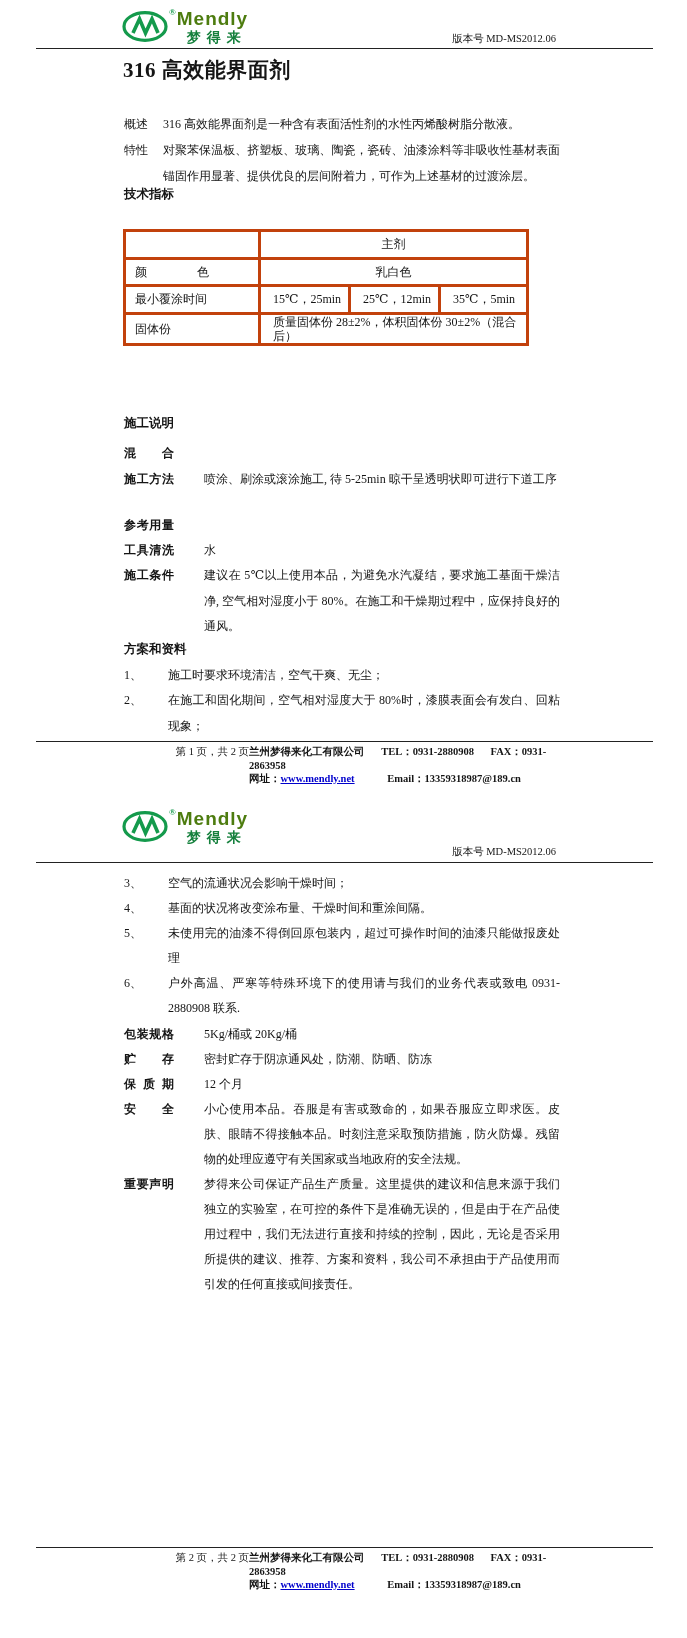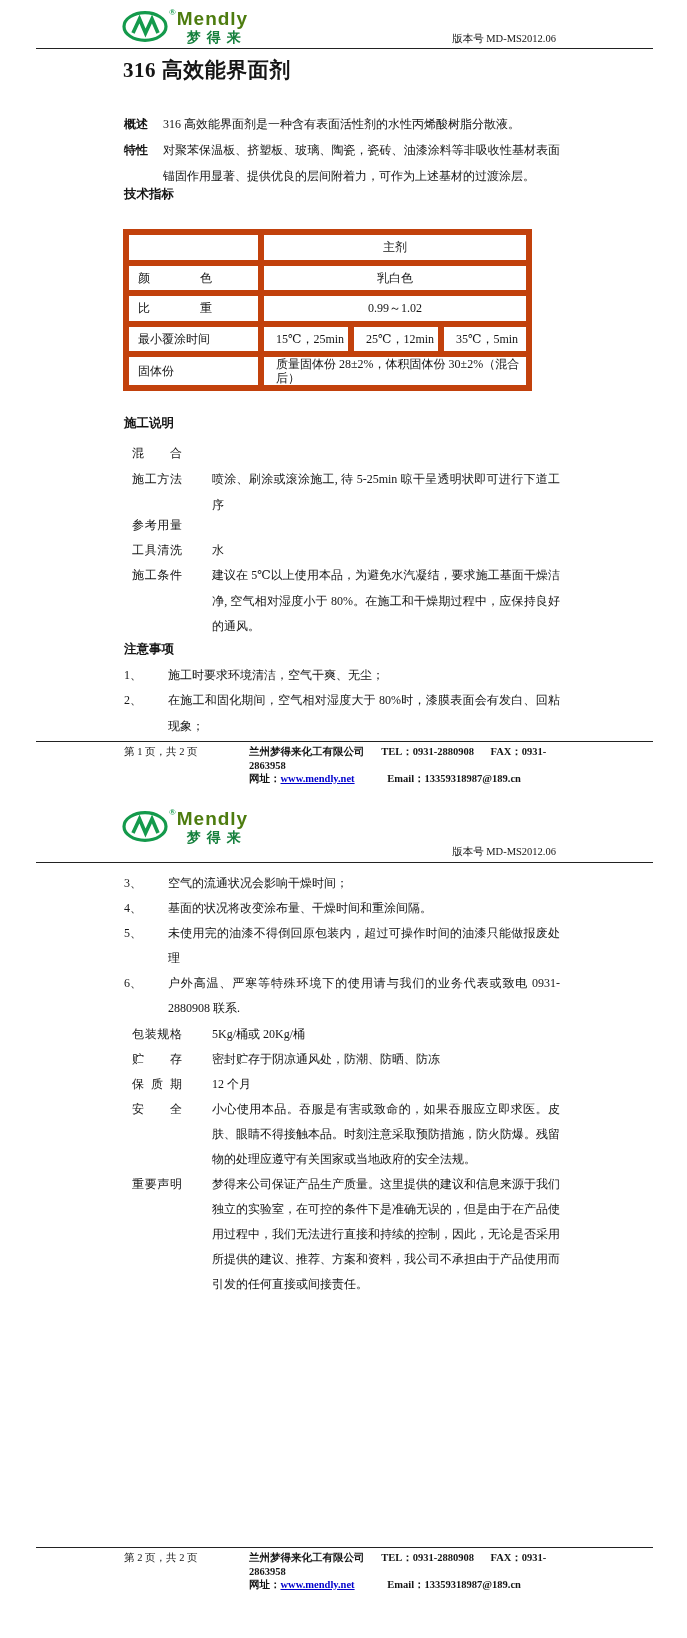--- a/index.html
+++ b/index.html
@@ -18,36 +18,36 @@
   .logo-cn{font-size:14px;font-weight:bold;color:#15803d;letter-spacing:6px;line-height:16px;margin:1px 0 0 10px;}
   .version{position:absolute;right:131px;font-size:10.5px;line-height:12px;}
   .rule{position:absolute;left:36px;right:34px;border-top:1.6px solid #222;}
   .rule.thin{border-top:1.2px solid #222;}
   .title{position:absolute;left:123px;font-size:21px;font-weight:bold;letter-spacing:0.5px;line-height:26px;}
 
   
   .heading{position:absolute;left:124px;font-size:12.5px;font-weight:bold;line-height:16px;}
   .row{position:absolute;left:124px;right:127px;display:flex;align-items:flex-start;font-size:12px;line-height:25.5px;}
   .row .txt{flex:1;text-align:justify;}
-  .lblA{font-weight:bold;flex:0 0 27px;margin-right:12px;white-space:nowrap;}
-  .lblB{font-weight:normal;flex:0 0 50px;margin-right:30px;text-align-last:justify;white-space:nowrap;margin-left:8px;}
+  .lblA{font-weight:normal;flex:0 0 27px;margin-right:12px;white-space:nowrap;}
+  .lblB{font-weight:bold;flex:0 0 50px;margin-right:30px;text-align-last:justify;white-space:nowrap;}
   .num{flex:0 0 44px;}
   .p2 .row{line-height:25px;}
 
   
   .spec{position:absolute;left:123px;border-collapse:collapse;font-size:12px;table-layout:fixed;}
-  .spec td{border:6px solid #c2410c;height:24.6px;padding:0;line-height:14px;}
+  .spec td{border:3px solid #c2410c;height:24.6px;padding:0;line-height:14px;}
   .spec .c{text-align:center;}
   .spec .lblcell{padding-left:9px;}
   .spec .vcell{padding-left:12px;}
   .spread{display:inline-block;width:74px;text-align-last:justify;}
 
   
   .footer{position:absolute;left:124px;right:110px;font-size:10.5px;line-height:13.5px;display:flex;align-items:flex-start;}
-  .footer .pi{flex:0 0 125px;}
+  .footer .pi{flex:0 0 125px;text-align:right;}
   .footer .fc{flex:1;text-align:left;font-weight:bold;}
   .footer .sep{display:inline-block;width:14px;}
   .footer .sep2{display:inline-block;width:30px;}
   .link{color:#0000cc;text-decoration:underline;}
 </style>
 </head>
 <body>
 
 <div class="doc">
 
@@ -87,24 +87,20 @@
     <tbody>
       <tr>
         <td class="lblcell"></td>
         <td class="c" colspan="3">主剂</td>
       </tr>
       <tr>
         <td class="lblcell"><span class="spread">颜 色</span></td>
         <td class="c" colspan="3">乳白色</td>
       </tr>
       <tr>
-        <td class="lblcell"><span class="spread">比 重</span></td>
-        <td class="c" colspan="3">0.99～1.02</td>
-      </tr>
-      <tr>
         <td class="lblcell"><span>最小覆涂时间</span></td>
         <td class="vcell">15℃，25min</td>
         <td class="vcell">25℃，12min</td>
         <td class="vcell">35℃，5min</td>
       </tr>
       <tr>
         <td class="lblcell"><span>固体份</span></td>
         <td class="vcell" colspan="3">质量固体份 28±2%，体积固体份 30±2%（混合后）</td>
       </tr>
     </tbody>
@@ -124,21 +120,21 @@
   </div>
   <div class="row" style="top:538px">
     <span class="lblB">工具清洗</span>
     <span class="txt">水</span>
   </div>
   <div class="row" style="top:563px">
     <span class="lblB">施工条件</span>
     <span class="txt">建议在 5℃以上使用本品，为避免水汽凝结，要求施工基面干燥洁净, 空气相对湿度小于 80%。在施工和干燥期过程中，应保持良好的通风。</span>
   </div>
 
-  <div class="heading" style="top:641px">注意事项</div>
+  <div class="heading" style="top:641px">方案和资料</div>
   <div class="row" style="top:663px">
     <span class="num">1、</span>
     <span class="txt">施工时要求环境清洁，空气干爽、无尘；</span>
   </div>
   <div class="row" style="top:688px">
     <span class="num">2、</span>
     <span class="txt">在施工和固化期间，空气相对湿度大于 80%时，漆膜表面会有发白、回粘现象；</span>
   </div>
 
   <div class="rule thin" style="top:741px"></div>

